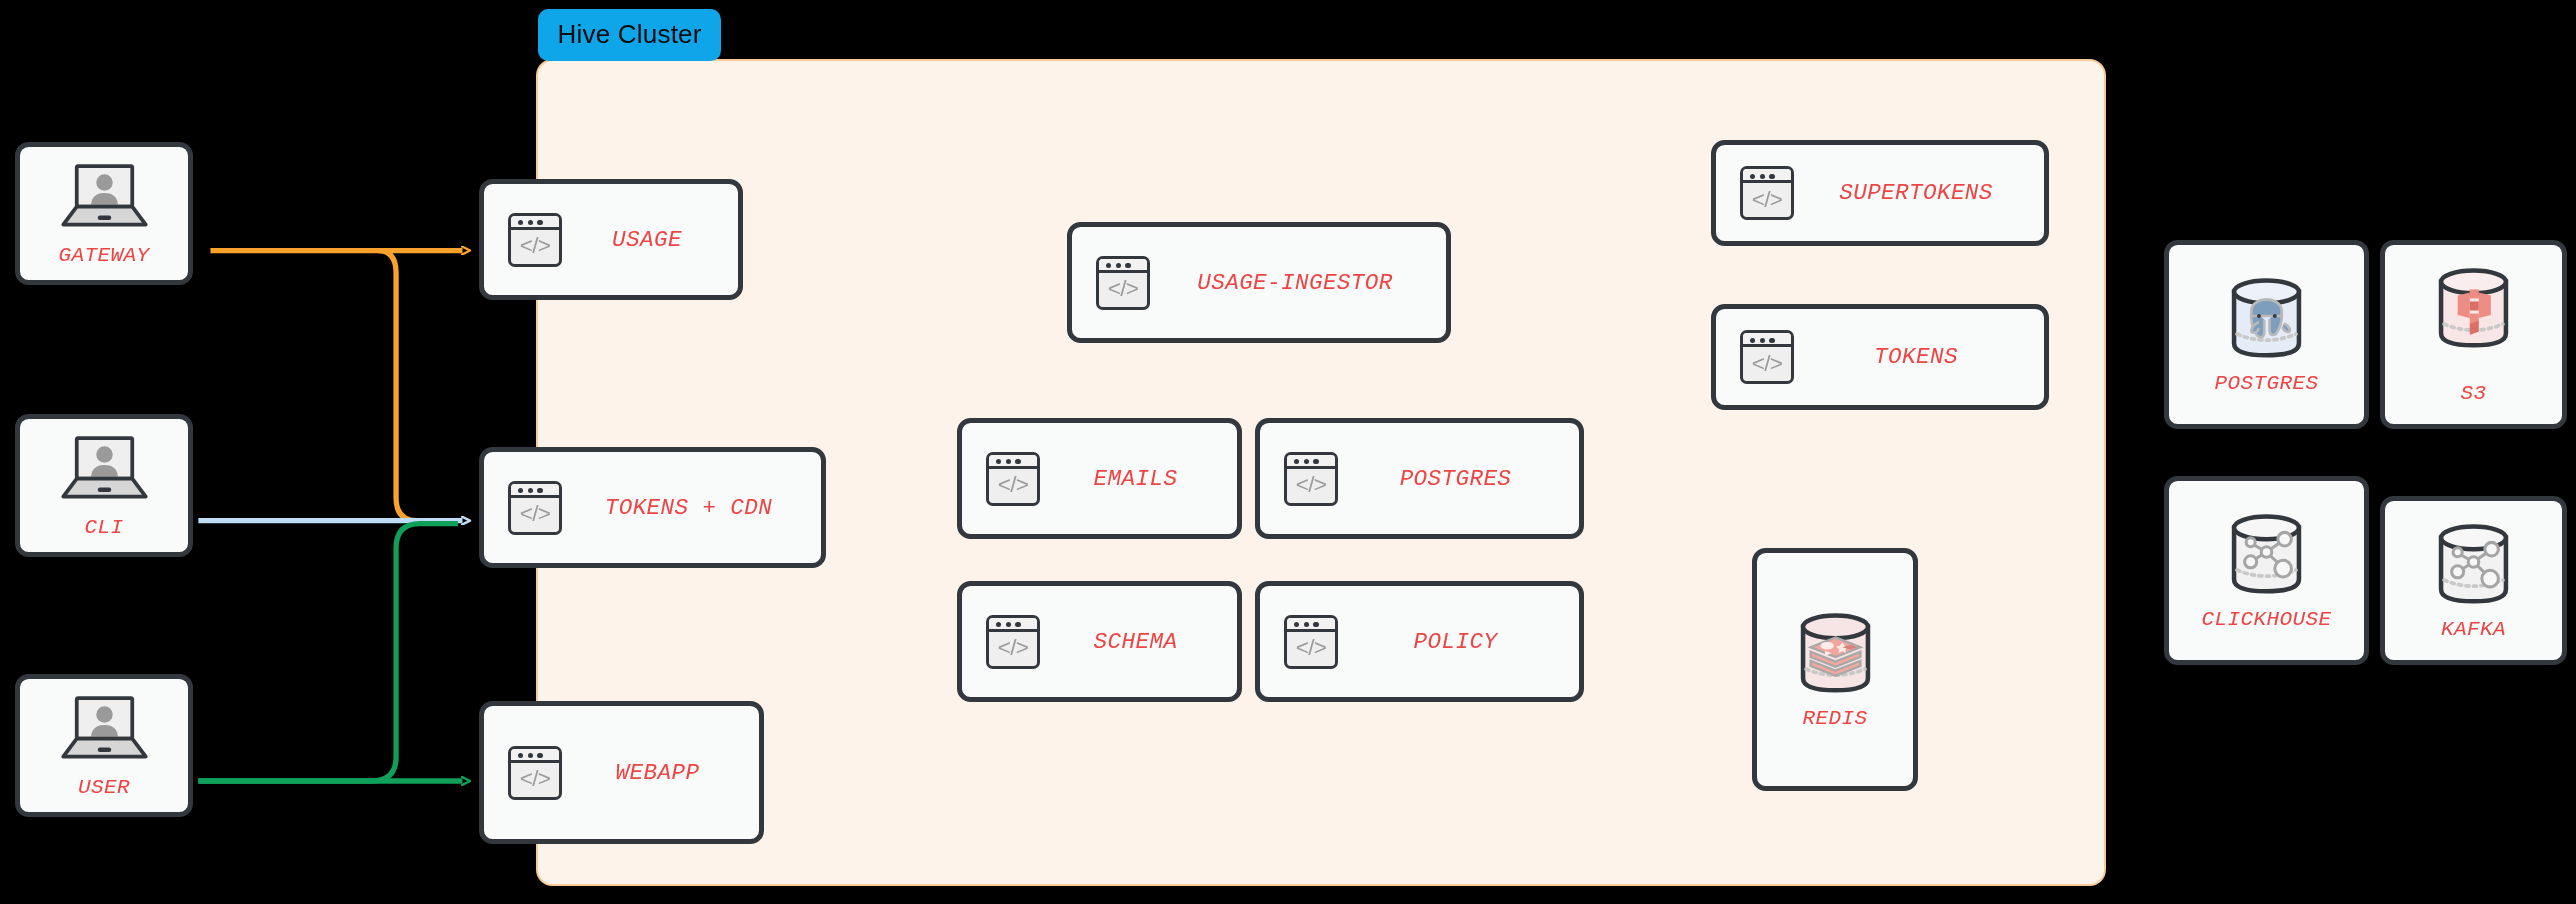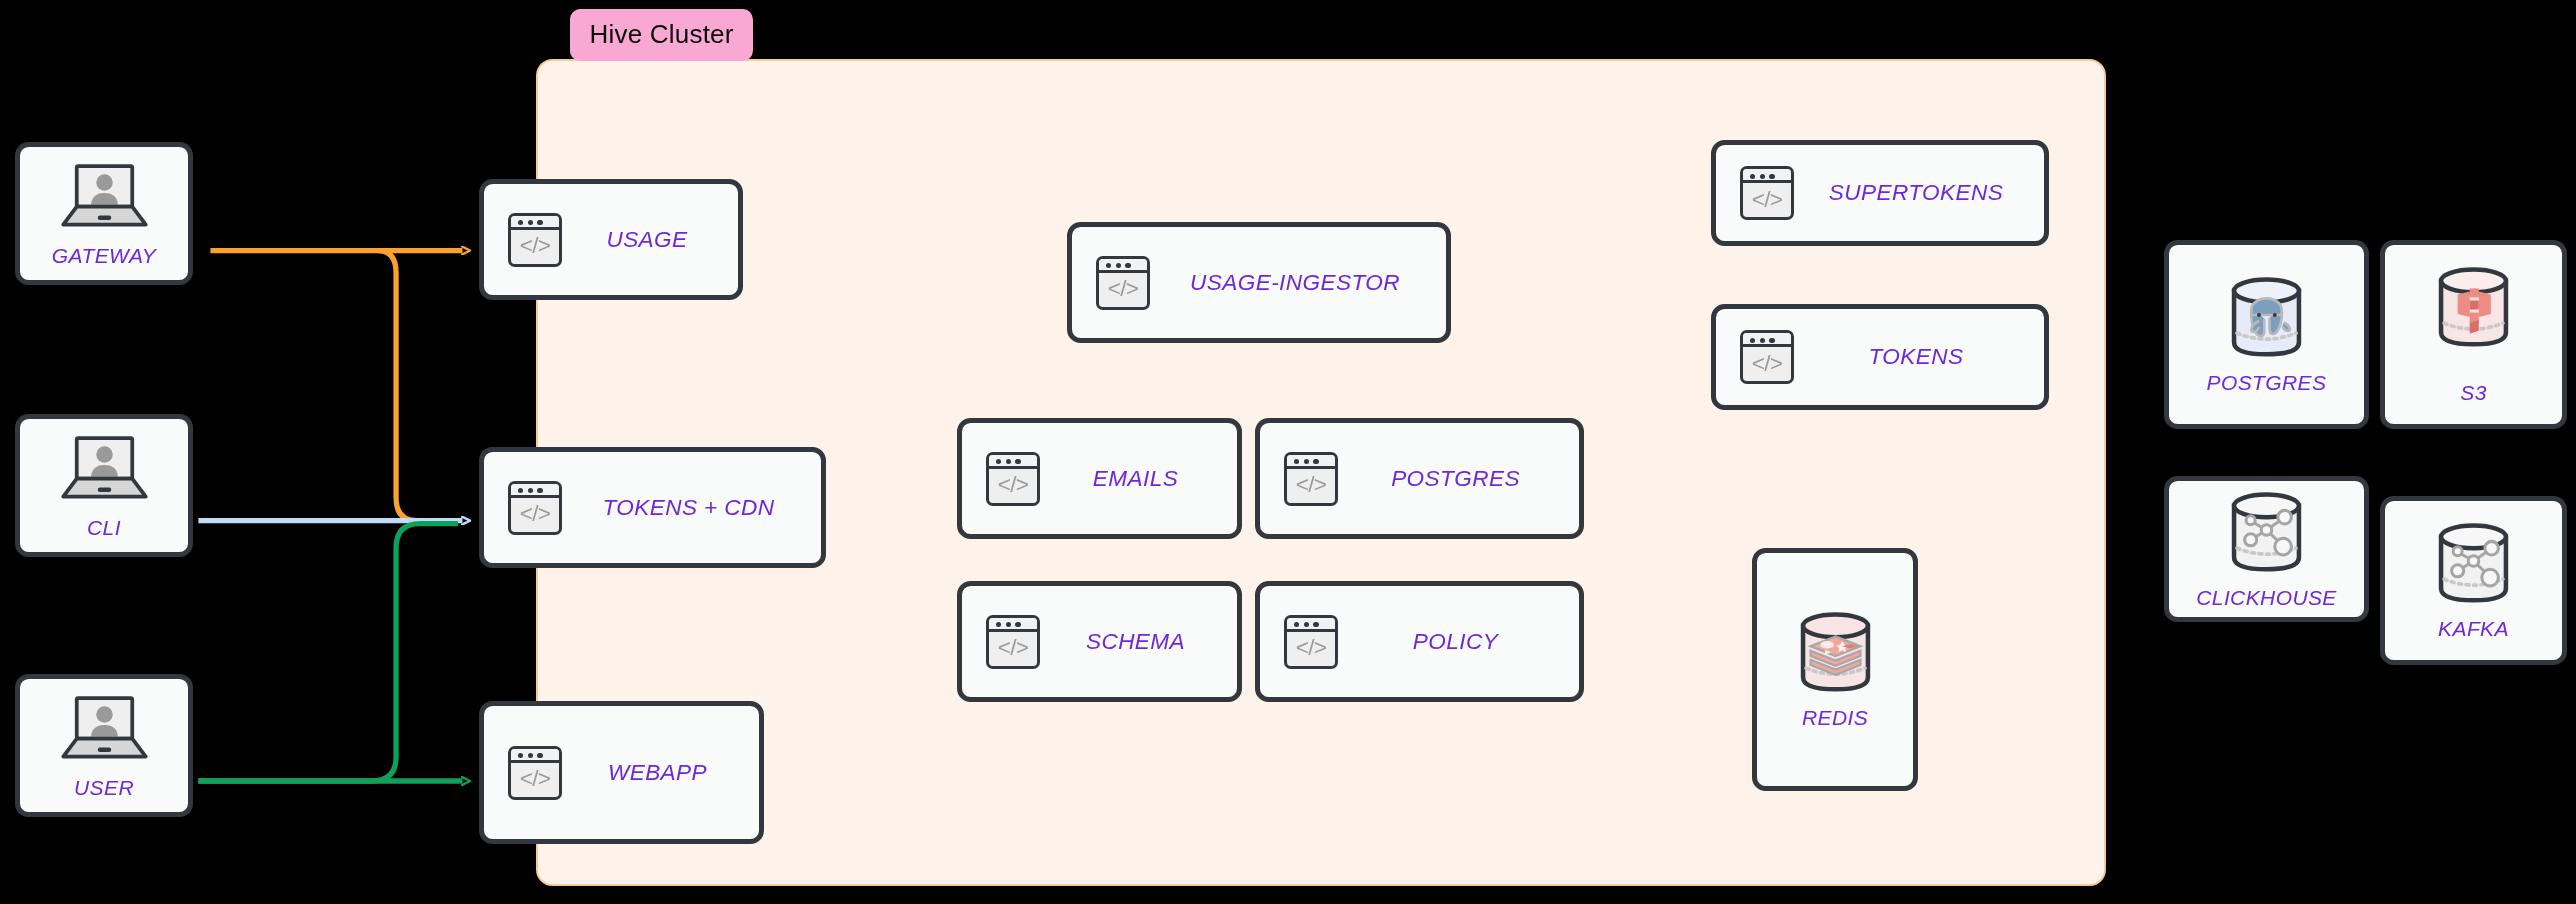--- a/index.html
+++ b/index.html
@@ -10,38 +10,38 @@
   #stage{position:absolute;inset:0;width:2576px;height:904px;background:#000;}
 
   
   .cluster{
     position:absolute;left:536px;top:59px;width:1570px;height:827px;
     background:#FDF3EA;border:2.3px solid #F7CB97;border-radius:16.6px;
     box-sizing:border-box;
   }
   .cluster-label{
     position:absolute;left:538px;top:9px;
-    background:#f9a8d4;color:#0B0B0B;
+    background:#0ea5e9;color:#0B0B0B;
     font-size:26px;line-height:1;letter-spacing:0.2px;
     padding:12px 19.6px 13.6px 19.6px;border-radius:10.6px;
     white-space:nowrap;
-    margin-left:32px;
   }
 
   
   .card{
     position:absolute;box-sizing:border-box;
     background:#F9FAFA;border:5.3px solid #32383D;border-radius:13.6px;
     display:flex;align-items:center;
   }
   .card.h{flex-direction:row;}                 
   .card.v{flex-direction:column;justify-content:center;}  
   .card .lbl{
-    font-style:italic;color:#6d28d9;white-space:nowrap;
+    font-style:italic;color:#ef4444;white-space:nowrap;
     letter-spacing:0.4px;
+    font-family:Liberation Mono, monospace;
   }
   .card.h .lbl{font-size:22.6px;flex:1;text-align:center;padding-right:6px;}
   .card.v .lbl{font-size:21px;margin-top:12px;}
   .card.h .ic{margin-left:24px;flex:0 0 auto;}
 
   
   .winico{position:relative;width:54px;height:54px;flex:0 0 auto;}
   .winico .frame{
     position:absolute;inset:0;border:3.8px solid #32383D;border-radius:6.8px;
     background:#EFEFEF;box-sizing:border-box;overflow:hidden;
@@ -325,21 +325,21 @@
         <path d="M34,40 L50,36 L50,70 L34,66 Z"></path>
         <path d="M78,40 L62,36 L62,70 L78,66 Z"></path>
         <rect x="50" y="48" width="12" height="12" fill="#D97068"></rect>
         <rect x="50" y="64" width="12" height="14"></rect>
         <path d="M50,78 L62,74 L62,88 L50,92 Z" fill="#D97068"></path>
       </g>
     </svg>
     <div class="lbl">S3</div>
   </div>
 
-  <div class="card v" style="left:2164px;top:476px;width:205px;height:146px;">
+  <div class="card v" style="left:2164px;top:476px;width:205px;height:189px;">
     <svg class="dbico" viewBox="0 0 110 112">
       <path d="M12,22 L12,90 q0,16 43,16 q43,0 43,-16 L98,22 Z" fill="#F2F2F2" stroke="#32383D" stroke-width="6"></path>
       <ellipse cx="55" cy="22" rx="43" ry="15" fill="#F7F7F7" stroke="#32383D" stroke-width="6"></ellipse>
       <path d="M16,78 q39,16 78,0" fill="none" stroke="#C9C9C9" stroke-width="5" stroke-dasharray="4 6" stroke-linecap="round"></path>
       <g stroke="#A5A5A5" stroke-width="4" fill="none">
         <line x1="55" y1="54" x2="34" y2="42"></line>
         <line x1="55" y1="54" x2="78" y2="38"></line>
         <line x1="55" y1="54" x2="36" y2="66"></line>
         <line x1="55" y1="54" x2="76" y2="74"></line>
         <circle cx="55" cy="54" r="7" fill="#F7F7F7"></circle>

